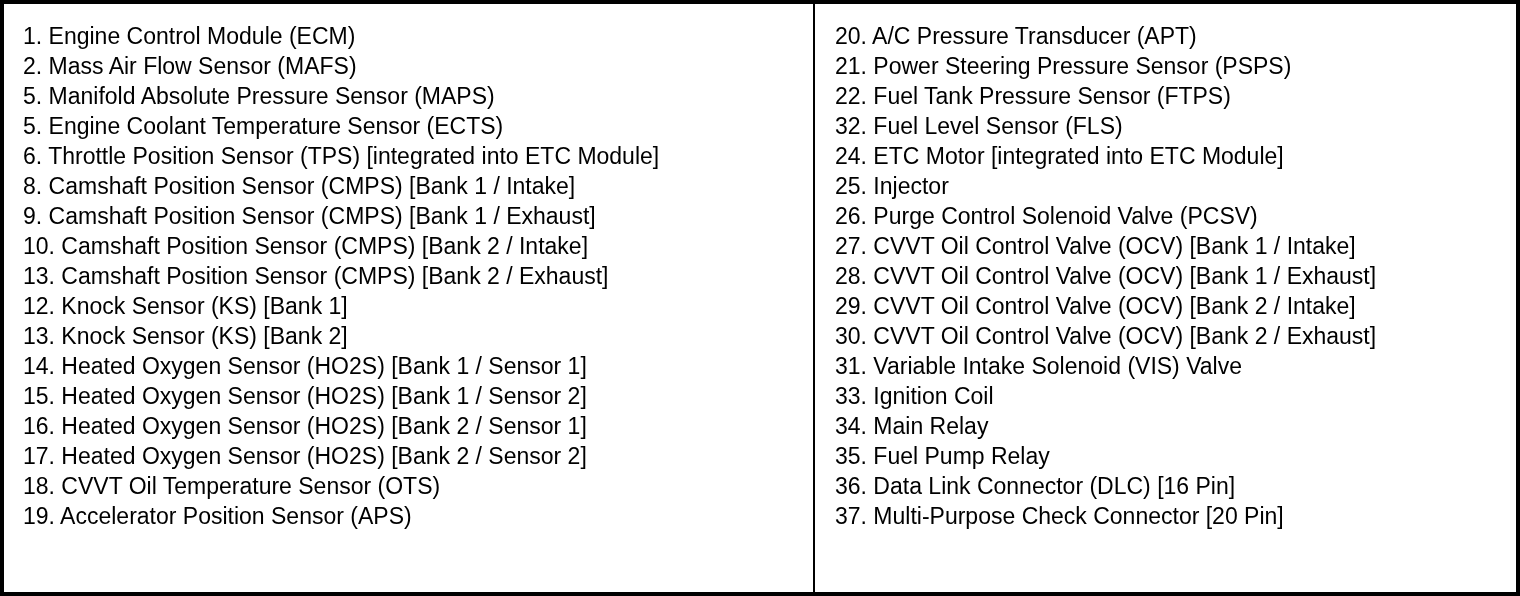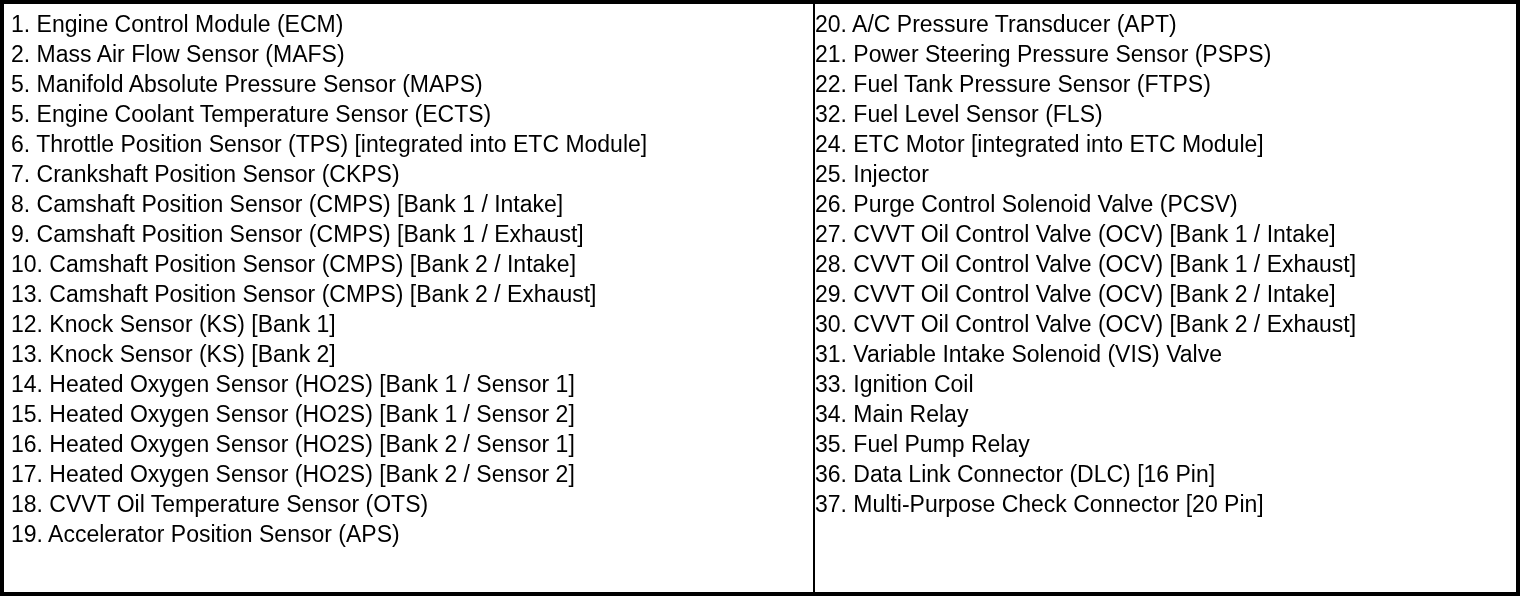--- a/index.html
+++ b/index.html
@@ -32,25 +32,25 @@
     padding: 5px 4px 0 7px;
     overflow: hidden;
   }
   .col-left {
     width: 811px;
     flex: 0 0 811px;
     border-right: 2px solid #000000;
   }
   .col-right {
     flex: 1 1 auto;
-    padding-left: 0;
+    padding-left: 8px;
   }
   ul.items {
     list-style: none;
-    margin: 0;
+    margin: 12px;
     padding: 0;
   }
   ul.items li {
     font-size: 23px;
     line-height: 30px;
     white-space: nowrap;
     color: #000000;
     letter-spacing: 0px;
   }
 </style>
@@ -59,21 +59,20 @@
 
 <div class="sheet">
   <div class="legend-table">
     <div class="col col-left">
       <ul class="items">
           <li>1. Engine Control Module (ECM)</li>
           <li>2. Mass Air Flow Sensor (MAFS)</li>
           <li>5. Manifold Absolute Pressure Sensor (MAPS)</li>
           <li>5. Engine Coolant Temperature Sensor (ECTS)</li>
           <li>6. Throttle Position Sensor (TPS) [integrated into ETC Module]</li>
-          <li>7. Crankshaft Position Sensor (CKPS)</li>
           <li>8. Camshaft Position Sensor (CMPS) [Bank 1 / Intake]</li>
           <li>9. Camshaft Position Sensor (CMPS) [Bank 1 / Exhaust]</li>
           <li>10. Camshaft Position Sensor (CMPS) [Bank 2 / Intake]</li>
           <li>13. Camshaft Position Sensor (CMPS) [Bank 2 / Exhaust]</li>
           <li>12. Knock Sensor (KS) [Bank 1]</li>
           <li>13. Knock Sensor (KS) [Bank 2]</li>
           <li>14. Heated Oxygen Sensor (HO2S) [Bank 1 / Sensor 1]</li>
           <li>15. Heated Oxygen Sensor (HO2S) [Bank 1 / Sensor 2]</li>
           <li>16. Heated Oxygen Sensor (HO2S) [Bank 2 / Sensor 1]</li>
           <li>17. Heated Oxygen Sensor (HO2S) [Bank 2 / Sensor 2]</li>

